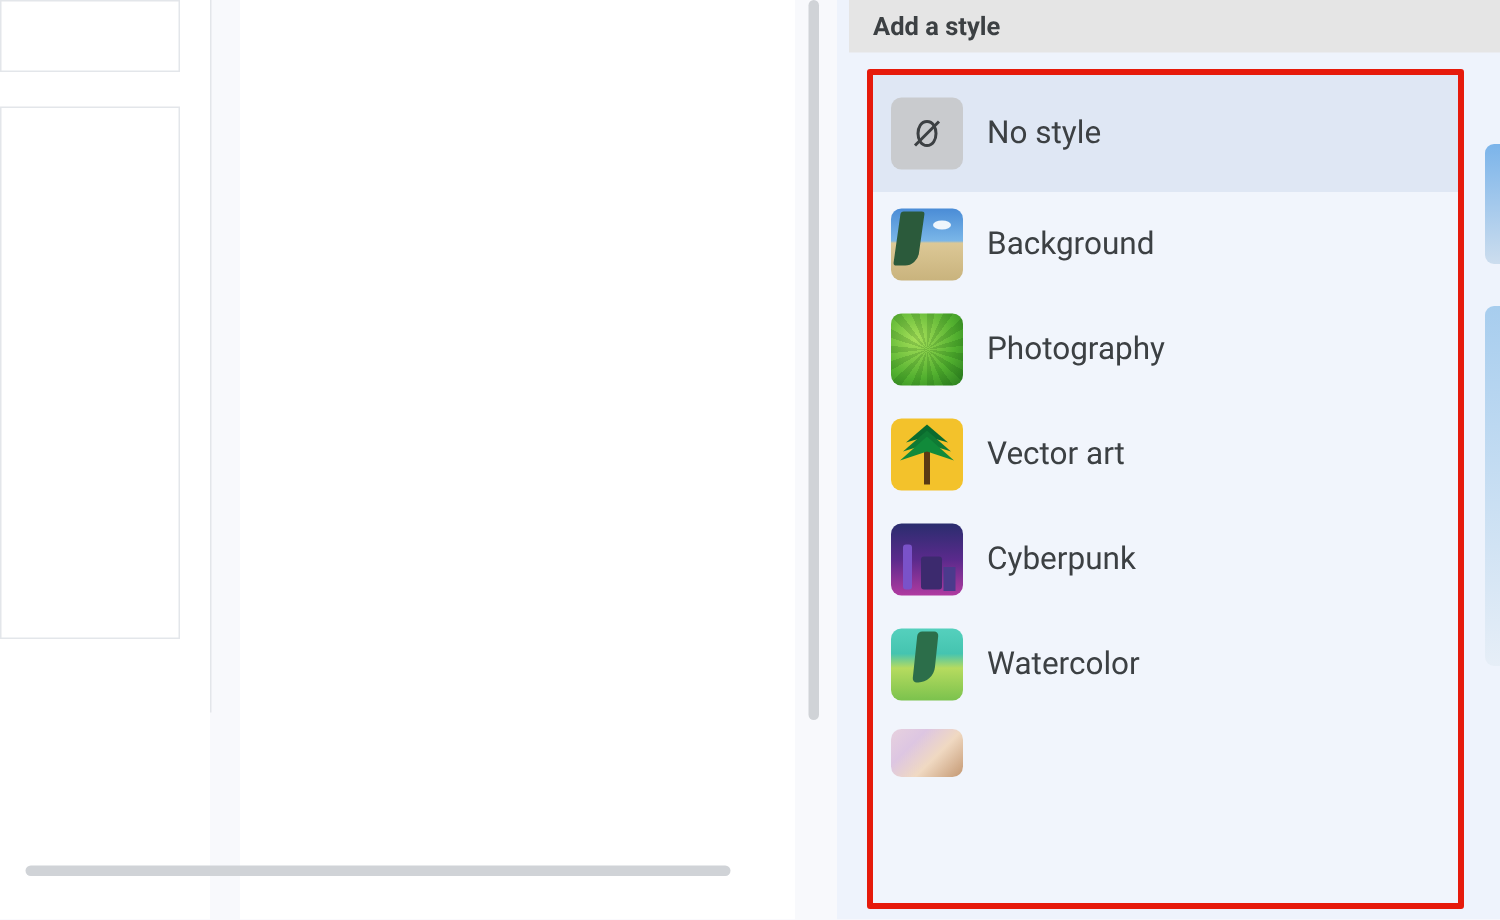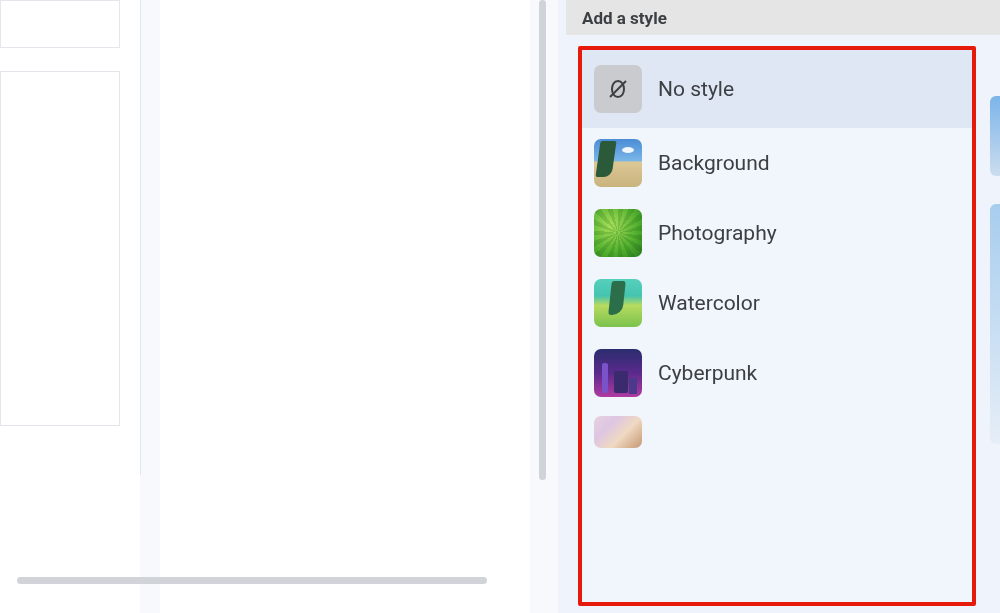--- a/index.html
+++ b/index.html
@@ -210,32 +210,46 @@
   <div class="style-item">
     <div class="thumb photo"></div>
     <span class="style-label">Background</span>
   </div>
 
   <div class="style-item">
     <div class="thumb bg"></div>
     <span class="style-label">Photography</span>
   </div>
 
-
+  <div class="style-item">
+    <div class="thumb vector">
+      <svg viewBox="0 0 40 44">
+        <rect x="18" y="14" width="4" height="28" fill="#5a3a14"></rect>
+        <path d="M20 2 L6 14 L20 10 Z" fill="#0a6b2e"></path>
+        <path d="M20 2 L34 14 L20 10 Z" fill="#0a6b2e"></path>
+        <path d="M20 6 L4 20 L20 15 Z" fill="#0f7a34"></path>
+        <path d="M20 6 L36 20 L20 15 Z" fill="#0f7a34"></path>
+        <path d="M20 10 L2 26 L20 20 Z" fill="#118a3a"></path>
+        <path d="M20 10 L38 26 L20 20 Z" fill="#118a3a"></path>
+      </svg>
+    </div>
+    <span class="style-label">Vector art</span>
+  </div>
+
+
+  <div class="style-item">
+    <div class="thumb cyber"></div>
+    <span class="style-label">Cyberpunk</span>
+  </div>
 
   <div class="style-item">
     <div class="thumb watercolor"></div>
     <span class="style-label">Watercolor</span>
   </div>
 
-  <div class="style-item">
-    <div class="thumb cyber"></div>
-    <span class="style-label">Cyberpunk</span>
-  </div>
-
   <div class="style-item" style="height:48px">
     <div class="thumb lucky" style="height:32px"></div>
   </div>
 
 </div>
 
 <div class="side-peek"></div>
 <div class="side-peek2"></div>
 
 </body></html>

